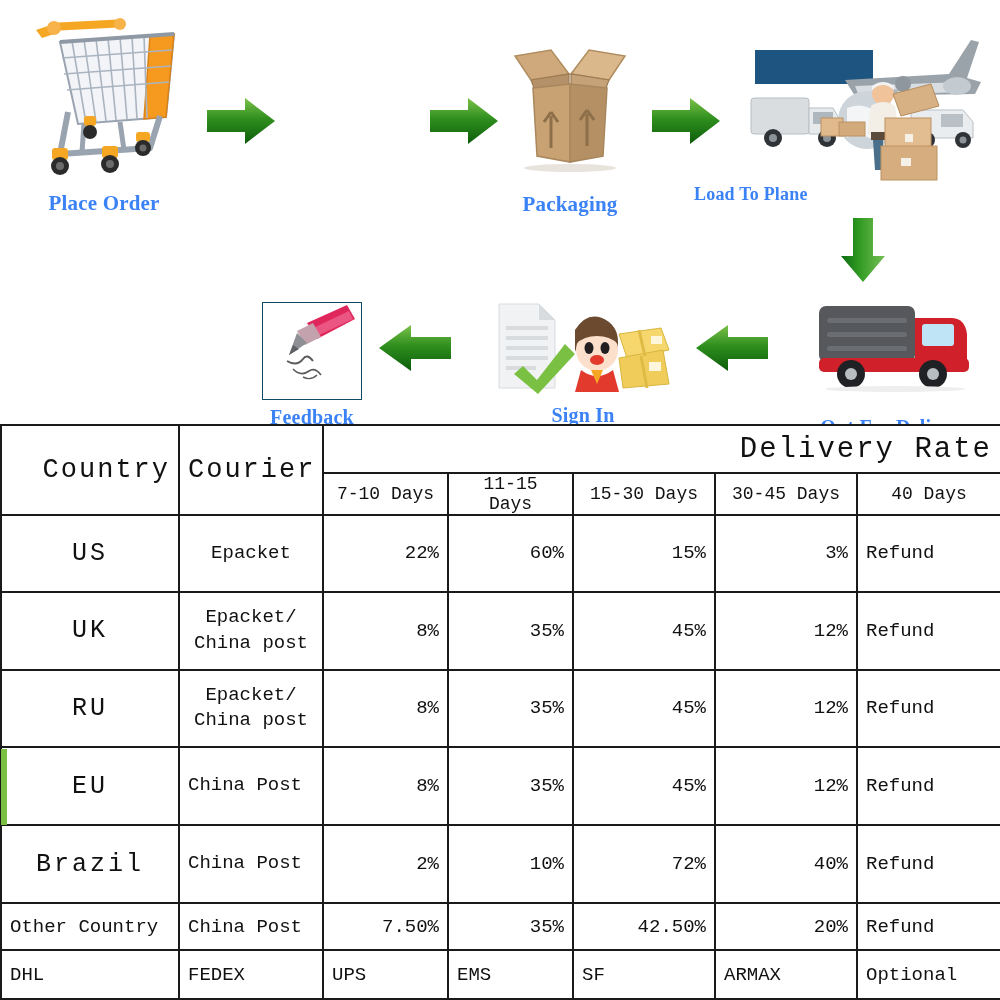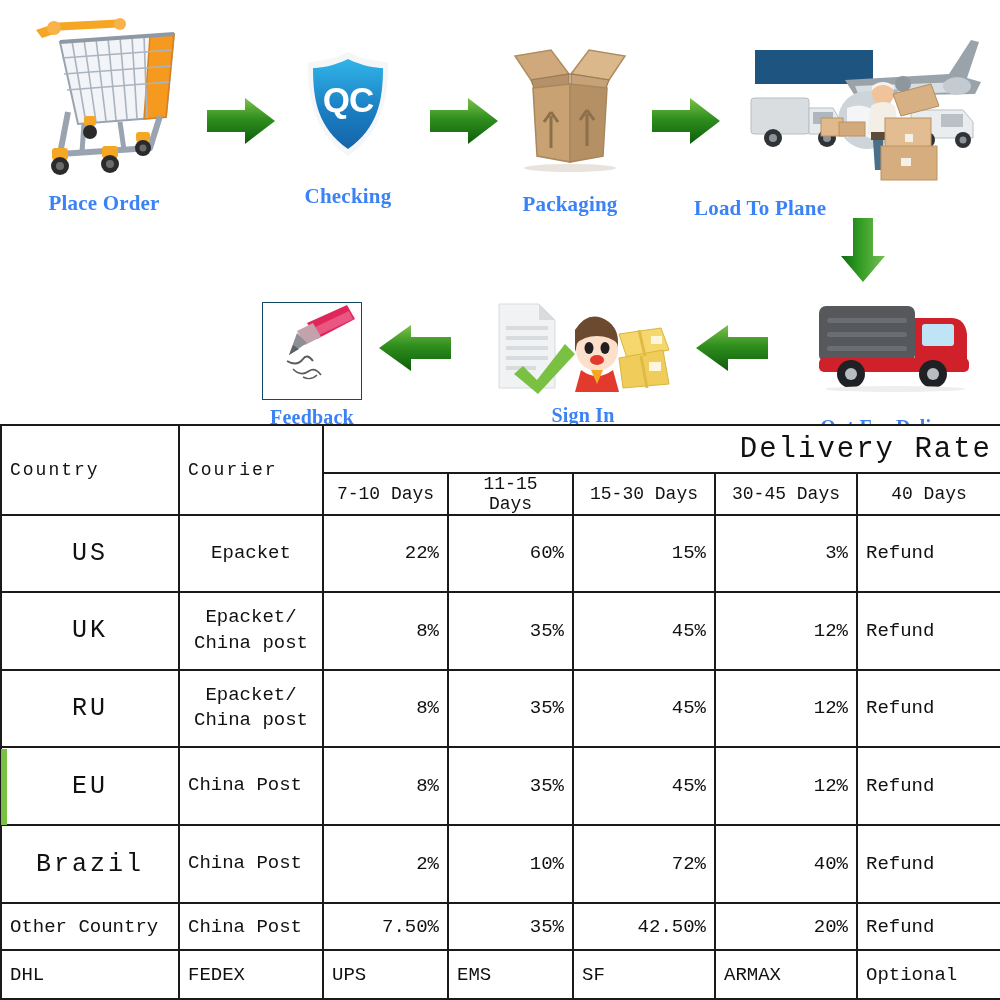--- a/index.html
+++ b/index.html
@@ -64,21 +64,21 @@
   }
   .c-country{width:178px;}
   .c-courier{width:144px;}
   .c-d1{width:125px;}
   .c-d2{width:125px;}
   .c-d3{width:142px;}
   .c-d4{width:142px;}
   .c-d5{width:144px;}
 
   .hd-country,.hd-courier{
-    text-align:left;font-size:18px;letter-spacing:2px;
+    text-align:right;font-size:27px;letter-spacing:2px;
   }
   .hd-rate{text-align:right;font-size:29px;letter-spacing:2px;height:46px;}
   .hd-sub{text-align:center;font-size:18px;height:40px;letter-spacing:0px;margin-top:8px;}
 
   .cell-country{text-align:center;font-size:25px;letter-spacing:3px;}
   .cell-courier{text-align:center;font-size:19px;line-height:1.35;}
   .cell-num{text-align:right;font-size:19px;}
   .cell-left{text-align:left;font-size:19px;}
 
   .row-tall{height:77px;}
@@ -165,37 +165,20 @@
           <linearGradient id="ag1" x1="0" y1="0" x2="0" y2="1">
             <stop offset="0%" stop-color="#7cc24a"></stop>
             <stop offset="45%" stop-color="#2f8f1e"></stop>
             <stop offset="100%" stop-color="#0c5c0a"></stop>
           </linearGradient>
         </defs>
         <path d="M2 14 L40 14 L40 2 L70 25 L40 48 L40 36 L2 36 Z" fill="url(#ag1)"></path>
       </svg>
     </div>
 
-    <div class="node" style="left:300px;top:50px;width:96px;">
-      <div class="art shield">
-        <svg width="92" height="110" viewBox="0 0 92 110">
-          <defs>
-            <linearGradient id="sh" x1="0" y1="0" x2="0" y2="1">
-              <stop offset="0%" stop-color="#31b5e8"></stop>
-              <stop offset="55%" stop-color="#1b7fc4"></stop>
-              <stop offset="100%" stop-color="#1565a8"></stop>
-            </linearGradient>
-          </defs>
-          <path d="M46 2 C30 10 14 12 6 12 C6 50 12 82 46 106 C80 82 86 50 86 12 C78 12 62 10 46 2 Z" fill="#f4f6f8"></path>
-          <path d="M46 9 C32 16 18 18 11 18 C11 50 16 78 46 99 C76 78 81 50 81 18 C74 18 60 16 46 9 Z" fill="url(#sh)"></path>
-        </svg>
-        <div class="qc">QC</div>
-      </div>
-      <div class="cap" style="font-size:21px;margin-top:24px;">Checking</div>
-    </div>
 
     <div class="arrow" style="left:428px;top:96px;">
       <svg width="72" height="50" viewBox="0 0 72 50">
         <path d="M2 14 L40 14 L40 2 L70 25 L40 48 L40 36 L2 36 Z" fill="url(#ag1)"></path>
       </svg>
     </div>
 
     <div class="node" style="left:508px;top:44px;width:124px;">
       <div class="art box">
         <svg width="118" height="128" viewBox="0 0 118 128">
@@ -263,21 +246,21 @@
           <path d="M158 72 L166 94 L166 94" fill="none"></path>
 
           <rect x="86" y="96" width="22" height="18" fill="#e0b98c" stroke="#bb9263"></rect>
           <rect x="104" y="100" width="26" height="14" fill="#d3aa7c" stroke="#bb9263"></rect>
           <rect x="150" y="96" width="46" height="30" fill="#e2bd91" stroke="#bb9263"></rect>
           <rect x="146" y="124" width="56" height="34" fill="#d6ad7f" stroke="#bb9263"></rect>
           <rect x="170" y="112" width="8" height="8" fill="#f5f0e8"></rect>
           <rect x="166" y="136" width="10" height="8" fill="#f5f0e8"></rect>
         </svg>
       </div>
-      <div class="cap" style="font-size:21px;position:absolute;left:-6px;top:174px;">Load To Plane</div>
+      <div class="cap" style="font-size:18px;position:absolute;left:-6px;top:162px;">Load To Plane</div>
     </div>
 
     <div class="arrow" style="left:838px;top:216px;">
       <svg width="50" height="68" viewBox="0 0 50 68">
         <defs>
           <linearGradient id="agd" x1="0" y1="0" x2="1" y2="0">
             <stop offset="0%" stop-color="#0c6a10"></stop>
             <stop offset="40%" stop-color="#2f9a22"></stop>
             <stop offset="100%" stop-color="#77bf55"></stop>
           </linearGradient>

